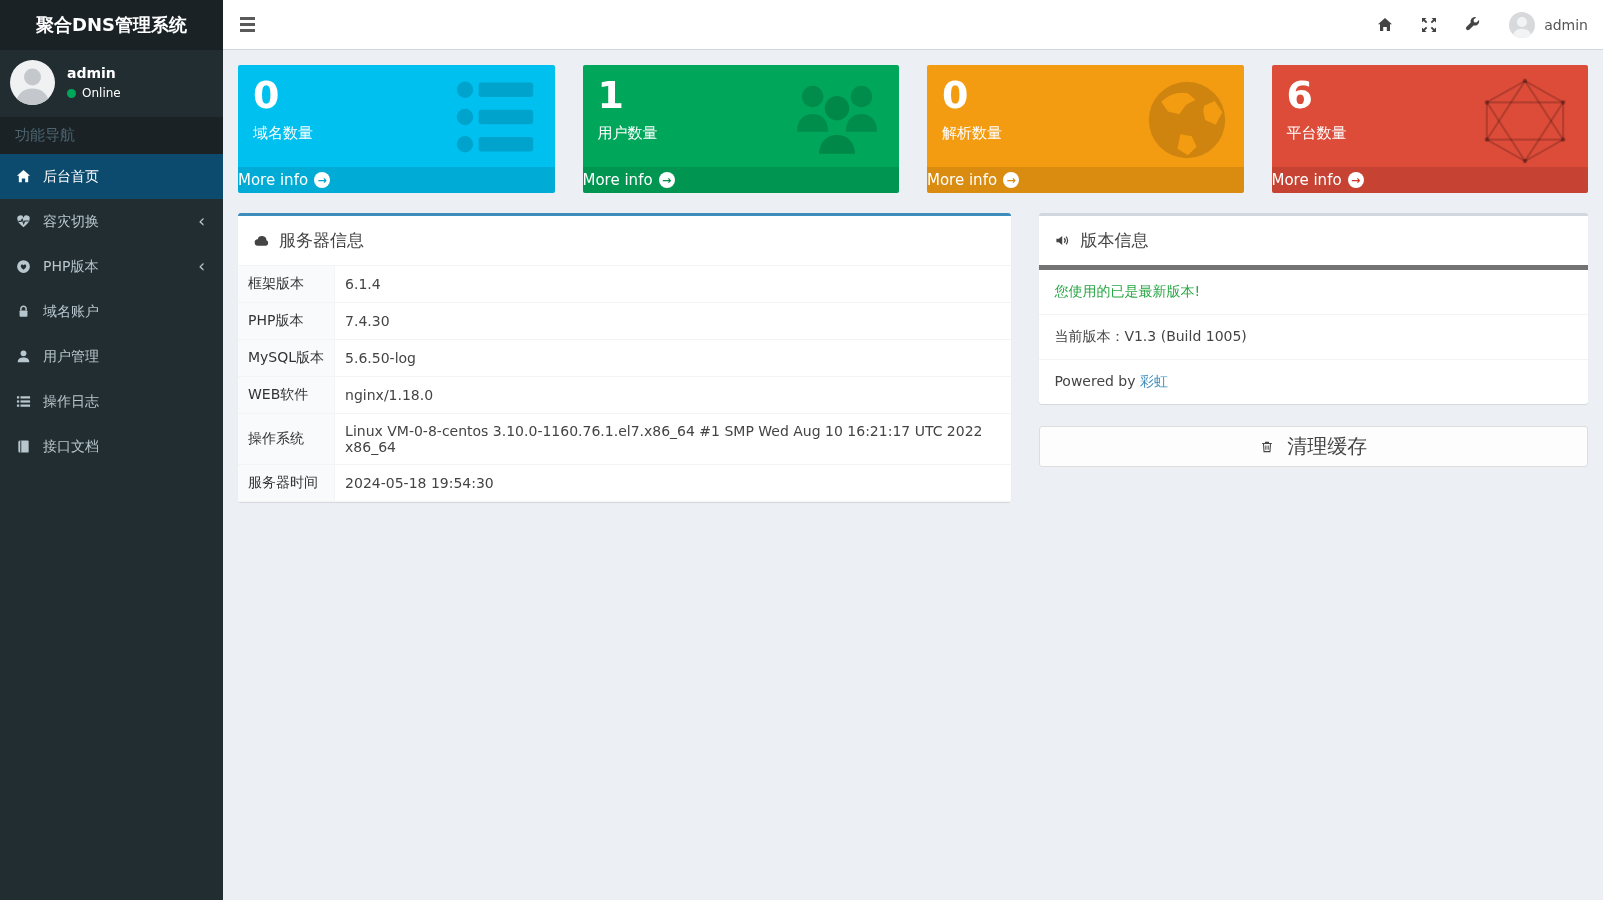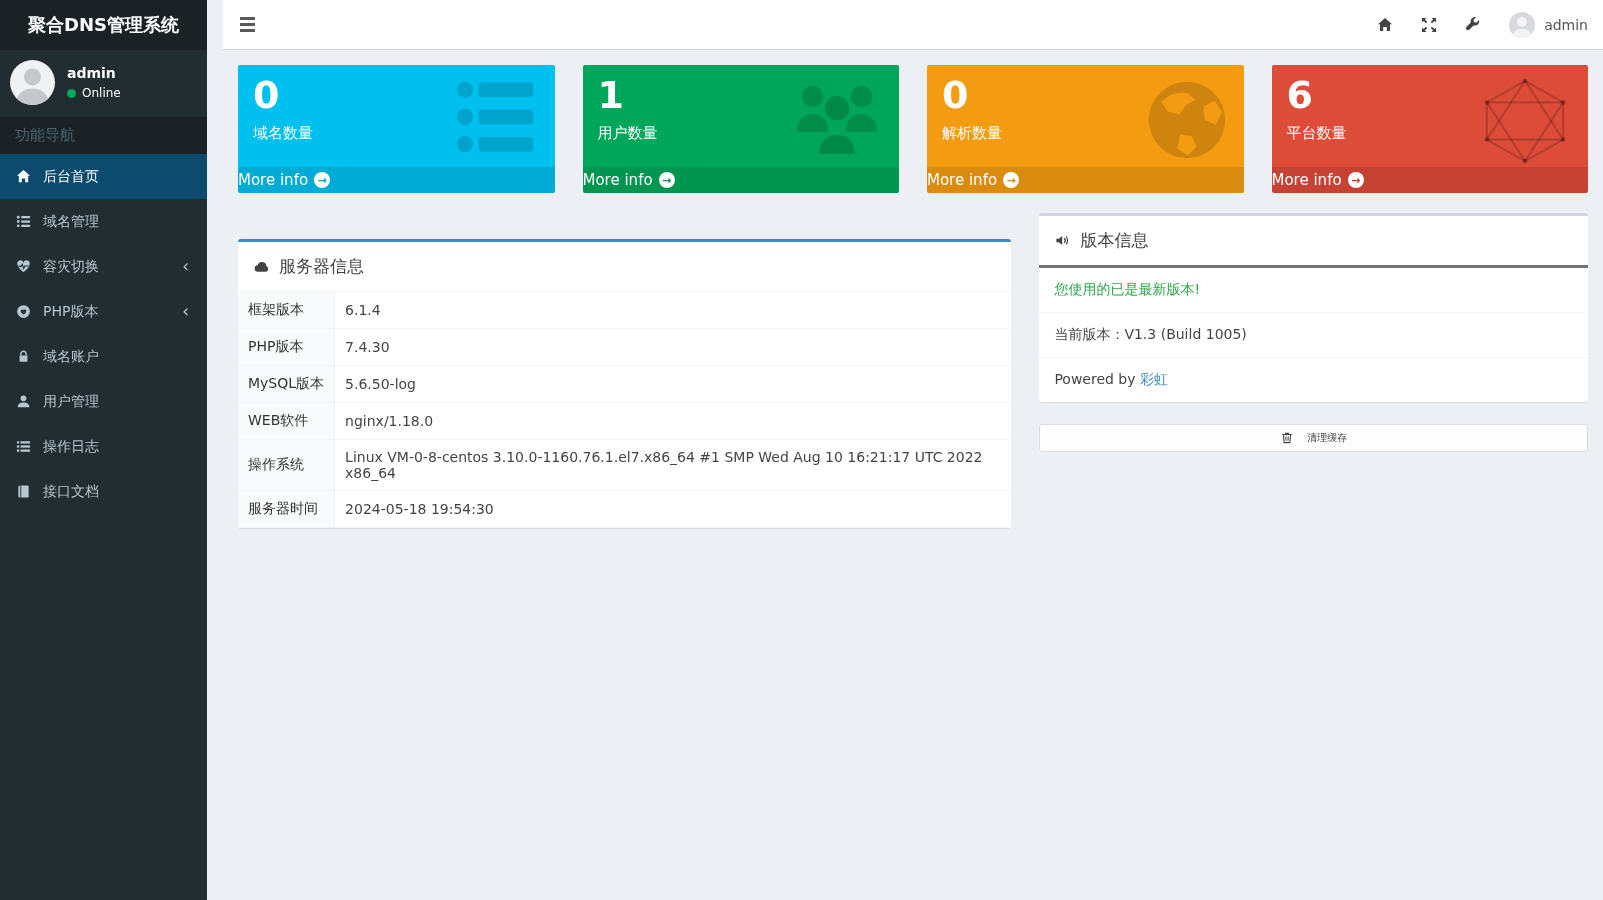--- a/index.html
+++ b/index.html
@@ -7,21 +7,21 @@
   body {
     margin: 0;
     font-family: "DejaVu Sans", "Liberation Sans", sans-serif;
     background: #ecf0f5;
     color: #333;
   }
 
   
   .sidebar {
     position: fixed; left: 0; top: 0; bottom: 0;
-    width: 207px; background: #222d32; z-index: 10;
+    width: 223px; background: #222d32; z-index: 10;
   }
   .logo {
     height: 50px; background: #1a2226; color: #fff;
     display: flex; align-items: center; justify-content: center;
     font-size: 18px; font-weight: bold; cursor: pointer;
   }
   .user-panel { display: flex; align-items: center; gap: 12px; padding: 10px 10px 12px 10px; }
   .avatar {
     width: 45px; height: 45px; border-radius: 50%;
     background: #f0f1f2; overflow: hidden; flex: 0 0 45px;
@@ -94,43 +94,43 @@
   .bg-red .arrow-circle    { color: #d33724; }
 
   
   .panels-row { display: flex; gap: 28px; align-items: flex-start; }
   .panel-left { flex: 1 1 58.5%; }
   .right-col { flex: 1 1 41.5%; display: flex; flex-direction: column; }
   .box {
     background: #fff; border-radius: 3px; border-top: 3px solid;
     box-shadow: 0 1px 1px rgba(0,0,0,0.1);
   }
-  .box-primary { border-top-color: #3c8dbc; margin-top: 26px; }
+  .box-primary { border-top-color: #3c8dbc; }
   .box-default { border-top-color: #d2d6de; }
   .box-header {
     display: flex; align-items: center; gap: 9px;
     padding: 13px 15px; font-size: 17px; color: #444;
   }
   .info-table { width: 100%; border-collapse: collapse; font-size: 14px; }
   .info-table td { border: 1px solid #f4f4f4; padding: 9px 10px; }
   .info-table td:first-child { border-left: none; }
   .info-table td:last-child { border-right: none; }
   .label-cell { width: 96px; background: #f9fafb; color: #333; white-space: nowrap; }
   .value-cell { color: #444; }
 
-  .version-list { border-top: 3px solid #737373; }
+  .version-list { border-top: 5px solid #737373; }
   .version-item { padding: 13px 15px; font-size: 14px; color: #444; border-bottom: 1px solid #f4f4f4; }
   .version-item:last-child { border-bottom: none; }
   .text-latest { color: #28a745; }
   .powered-link { color: #3c8dbc; text-decoration: none; cursor: pointer; margin-top: 16px; }
 
   .cache-btn {
     margin-top: 22px; width: 100%;
     background: #fdfdfd; border: 1px solid #ddd; border-radius: 3px;
-    padding: 6px 12px; font-size: 10px; color: #444;
+    padding: 6px 12px; font-size: 20px; color: #444;
     display: flex; align-items: center; justify-content: center; gap: 13px;
     cursor: pointer; font-family: inherit;
   }
 </style>
 </head>
 <body>
 
 <aside class="sidebar">
   <div class="logo">
     <span>聚合DNS管理系统</span>
@@ -155,33 +155,20 @@
   <div class="menu-header">功能导航</div>
 
   <nav class="menu">
     <a class="menu-item active">
       <span class="mi-icon">
         <svg width="15" height="15" viewBox="0 0 16 16" fill="currentColor">
             <path d="M8 1 L15 7.2 H13 V14 H9.8 V10 H6.2 V14 H3 V7.2 H1 Z"></path>
           </svg>
       </span>
       <span>后台首页</span>
-    </a>
-    <a class="menu-item">
-      <span class="mi-icon">
-        <svg width="15" height="15" viewBox="0 0 16 16" fill="currentColor">
-          <circle cx="2.4" cy="3.4" r="1.5"></circle>
-            <rect x="5.5" y="2.2" width="9.5" height="2.4" rx="0.5"></rect>
-          <circle cx="2.4" cy="8" r="1.5"></circle>
-            <rect x="5.5" y="6.8" width="9.5" height="2.4" rx="0.5"></rect>
-          <circle cx="2.4" cy="12.6" r="1.5"></circle>
-            <rect x="5.5" y="11.4" width="9.5" height="2.4" rx="0.5"></rect>
-        </svg>
-      </span>
-      <span>域名管理</span>
     </a>
     <a class="menu-item">
       <span class="mi-icon">
         <svg width="15" height="15" viewBox="0 0 16 16">
           <path d="M8 14 C4 10.8 1.5 8.5 1.5 5.6 A3.1 3.1 0 0 1 8 3.9 A3.1 3.1 0 0 1 14.5 5.6 C14.5 8.5 12 10.8 8 14Z" fill="currentColor"></path>
           <polyline points="2.5,7.8 5.4,7.8 6.6,5.6 8.2,10 9.3,7.4 13.5,7.4" stroke="#222d32" stroke-width="1.2" fill="none"></polyline>
         </svg>
       </span>
       <span>容灾切换</span>
       <span class="chevron">‹</span>

